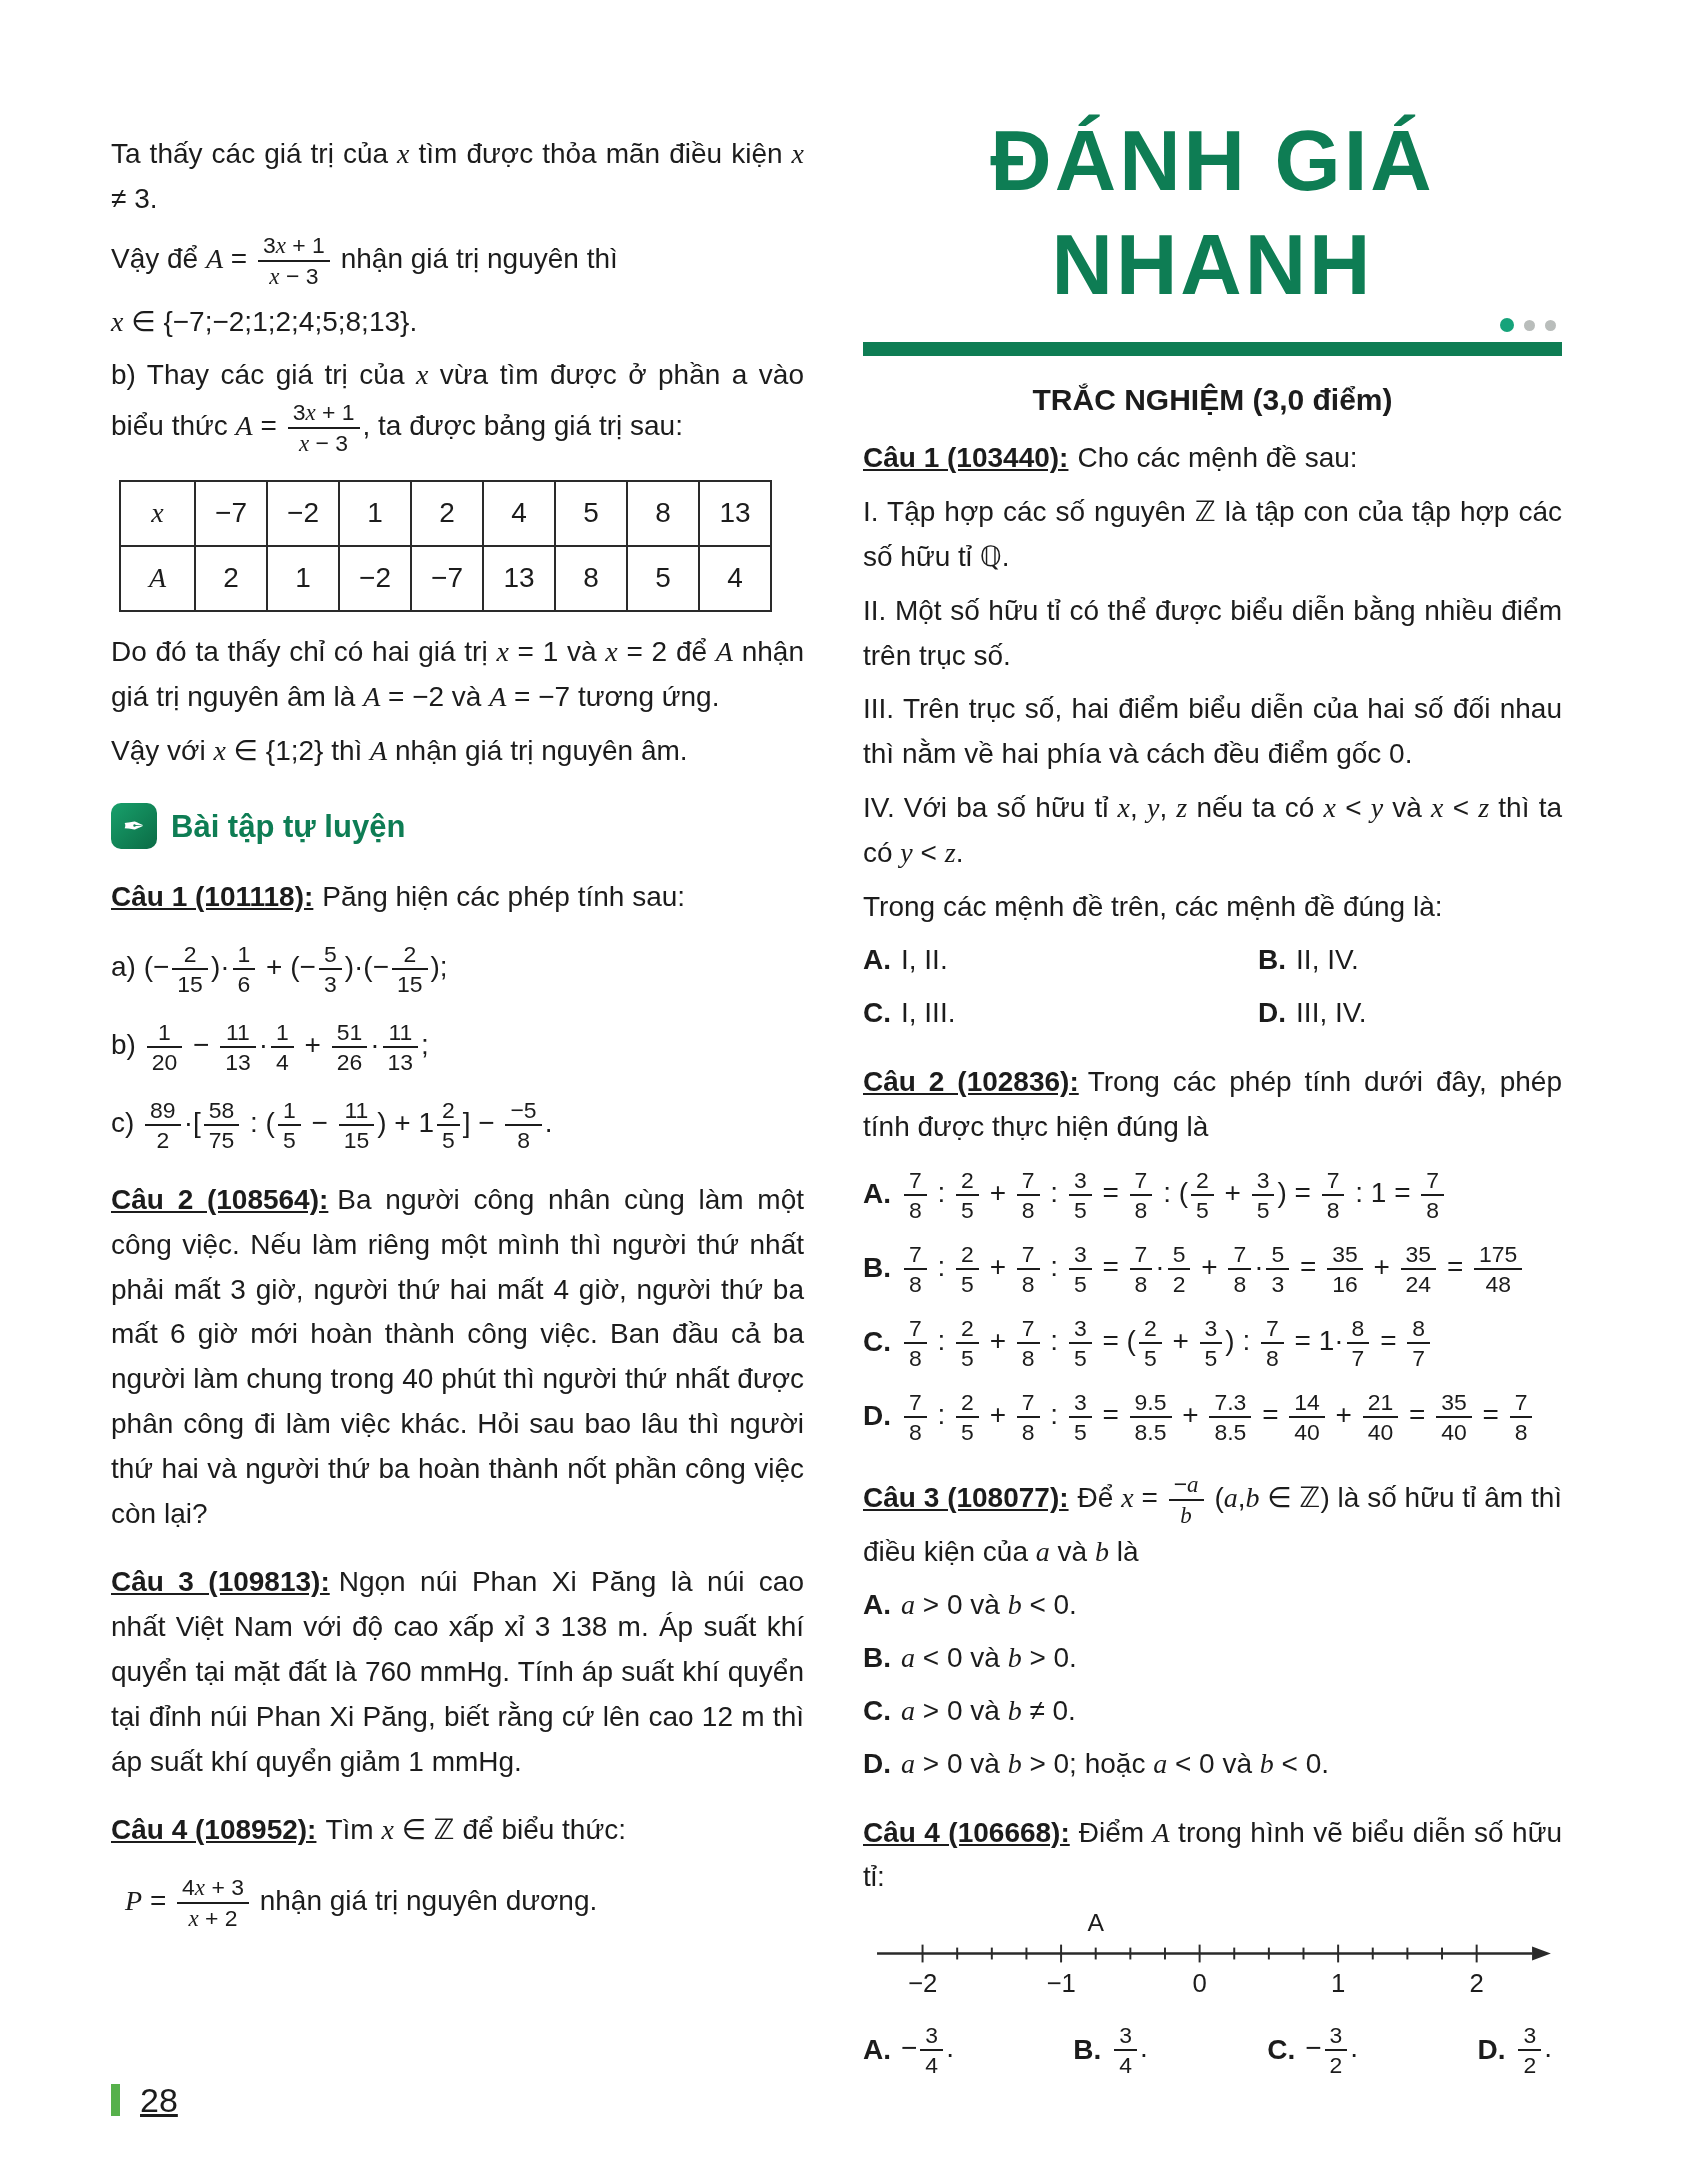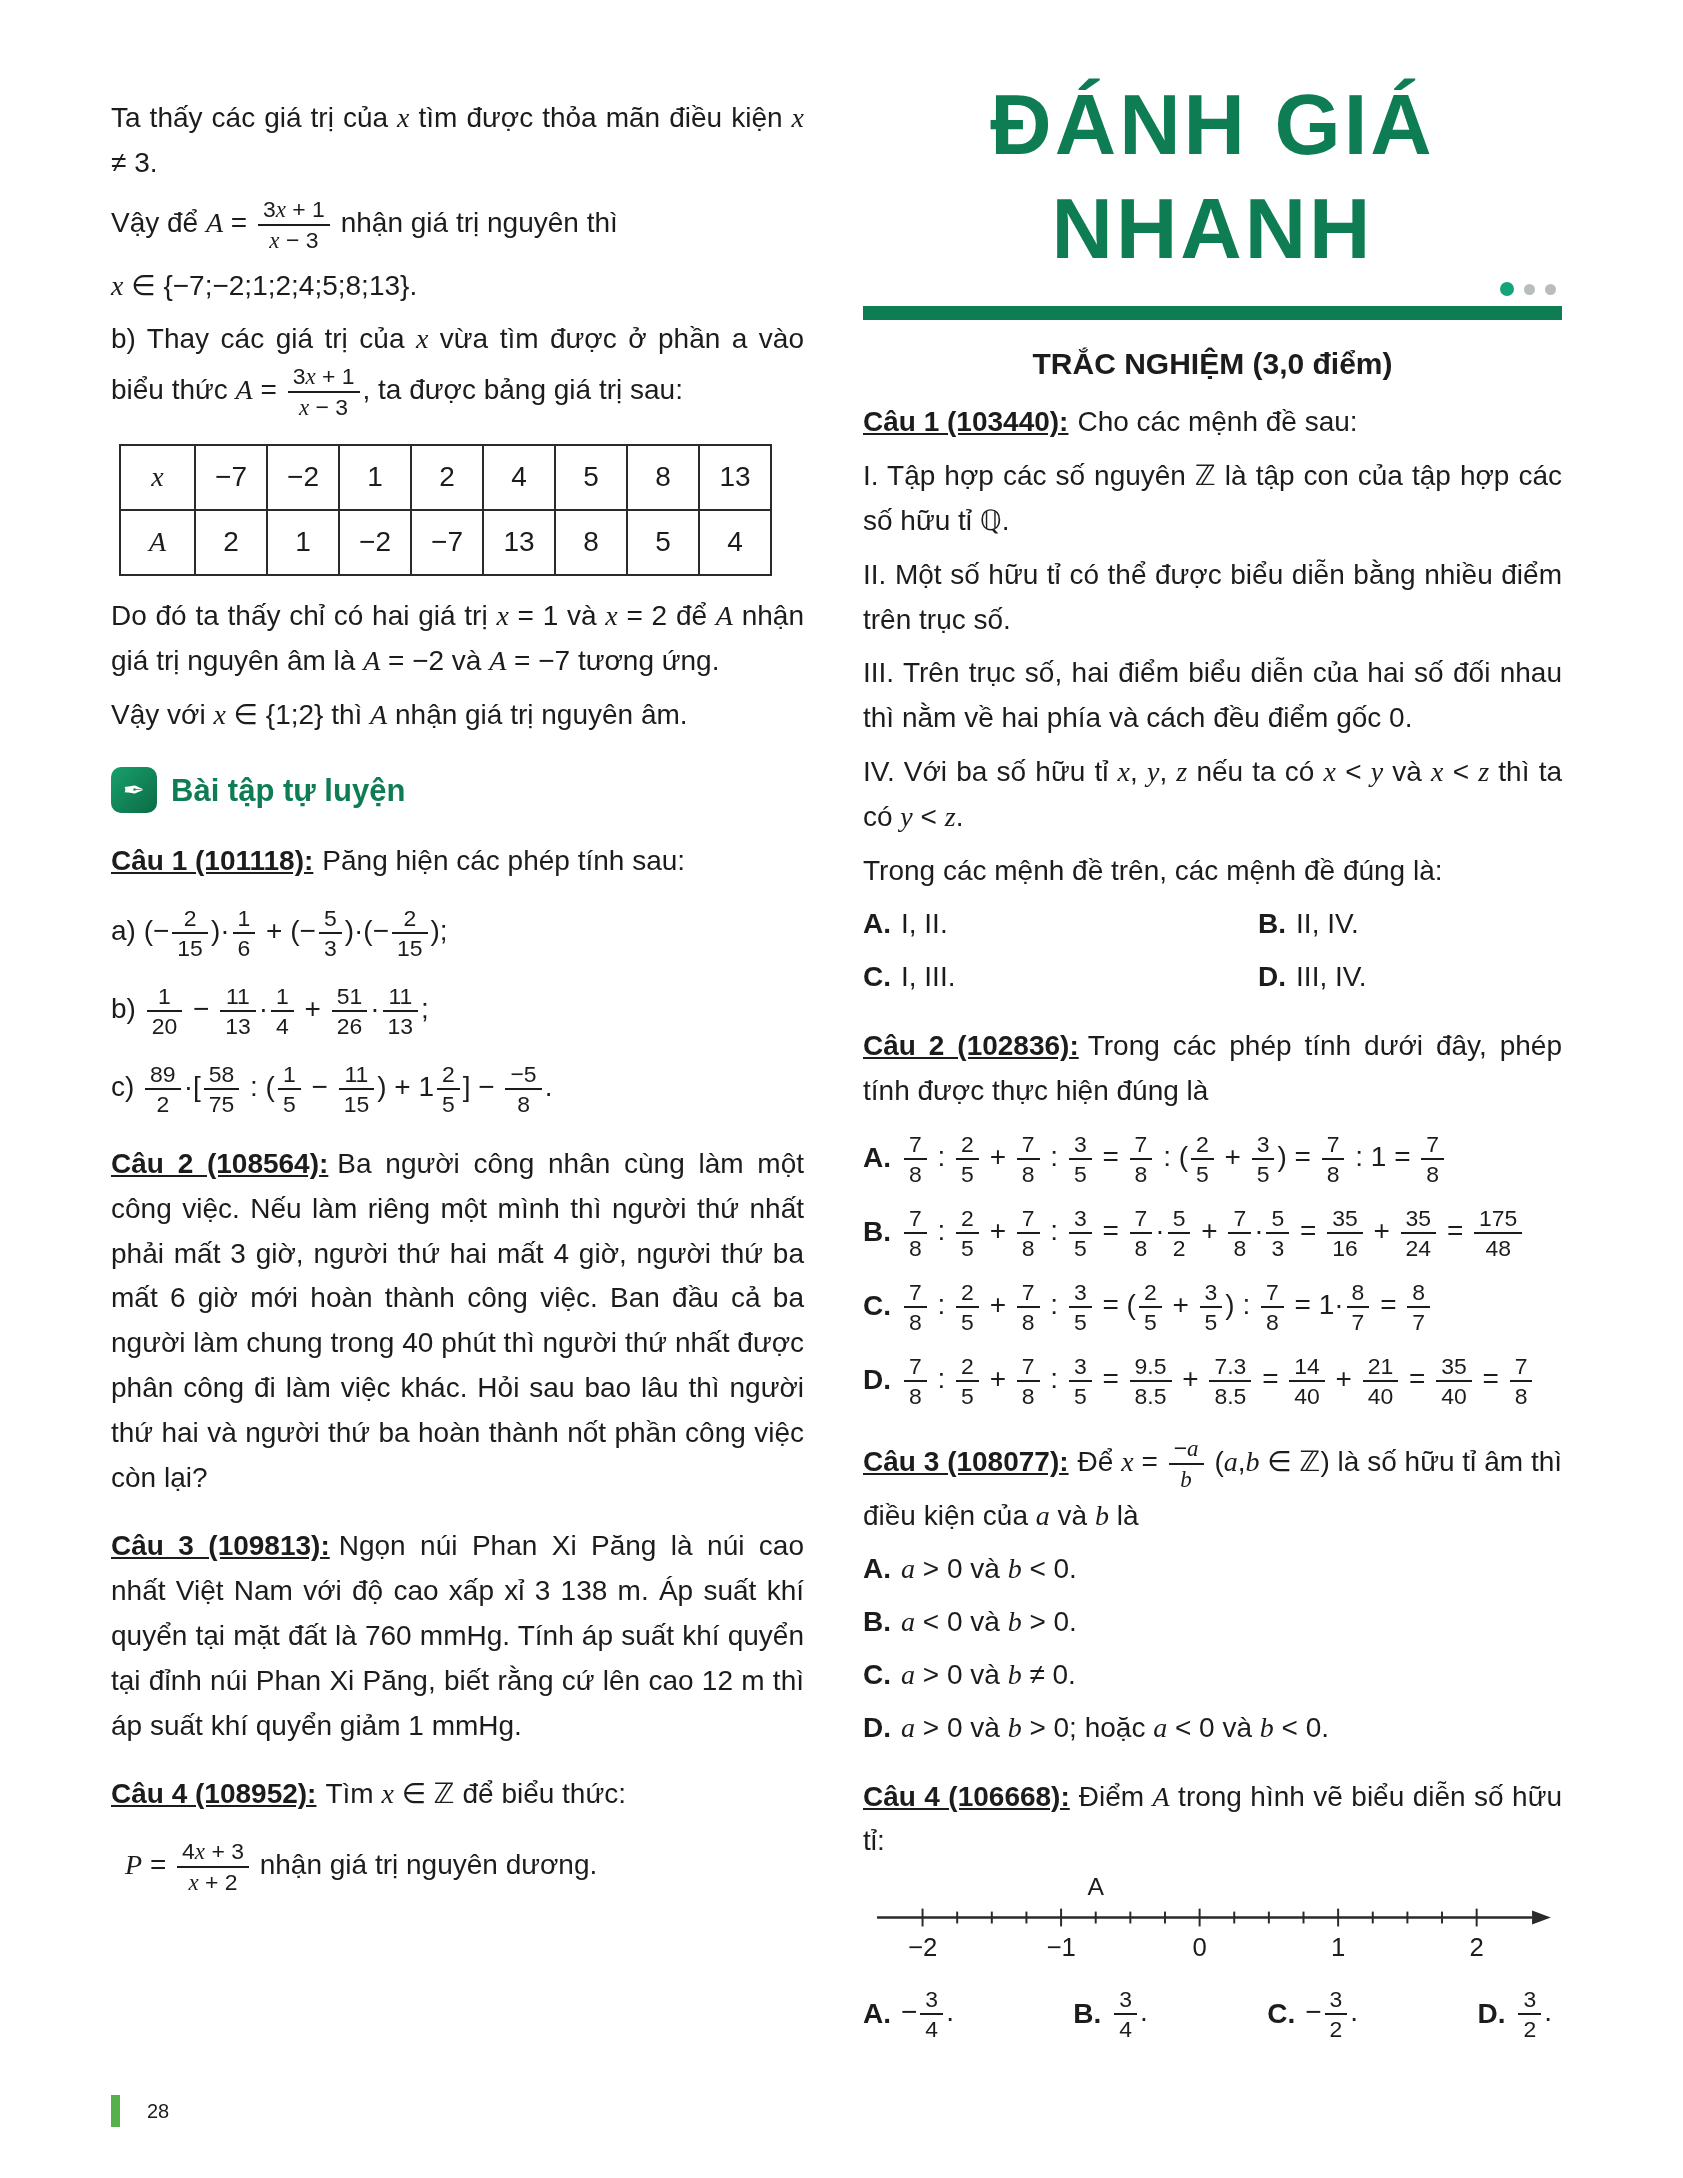--- a/index.html
+++ b/index.html
@@ -1,21 +1,21 @@
 <!DOCTYPE html>
 <html><head>
 <meta charset="utf-8">
 <style>
   html,body{margin:0;padding:0;background:#ffffff;}
   body{
     width:1683px;height:2178px;position:relative;
     font-family:"Liberation Sans","DejaVu Sans",sans-serif;
     color:#1c1c1c;font-size:28px;line-height:1.6;
   }
-  .page{display:grid;grid-template-columns:693px 699px;column-gap:59px;padding:87px 107px 0 111px;}
+  .page{display:grid;grid-template-columns:693px 699px;column-gap:59px;padding:87px 107px 0 111px;margin-top:36px;}
   .col{min-width:0;}
   p{margin:9px 0;text-align:justify;}
   b{font-weight:bold;}
   i{font-family:"Liberation Serif","DejaVu Serif",serif;font-style:italic;}
   .qlabel{margin-right:9px;white-space:nowrap;text-decoration:underline;}
   .qpara{margin-top:24px;}
   
   .frac{display:inline-flex;flex-direction:column;align-items:stretch;vertical-align:middle;
         text-align:center;margin:0 3px;font-size:0.82em;line-height:1.22;}
   .fnum{border-bottom:2px solid #1c1c1c;padding:0 5px;display:block;}
@@ -43,21 +43,21 @@
   .opt-grid{display:grid;grid-template-columns:1.3fr 1fr;row-gap:8px;margin:8px 0 4px 0;}
   .opt-item{display:flex;gap:10px;align-items:baseline;text-align:left;}
   .opt-line{display:flex;gap:10px;align-items:center;margin:16px 0;text-align:left;}
   .opt-line-sm{display:flex;gap:10px;align-items:baseline;margin:8px 0;text-align:left;}
   .opt-row4{display:flex;justify-content:space-between;margin:18px 10px 0 0;}
   .opt-row4 .opt-item{align-items:center;}
   
   .numline{margin:6px 0 2px 0;}
   .numline svg{display:block;}
   
-  .footer{position:absolute;left:111px;bottom:51px;display:flex;align-items:center;gap:27px;font-size:20px;}
+  .footer{position:absolute;left:111px;bottom:51px;display:flex;align-items:center;gap:20px;font-size:34px;text-decoration:underline;}
   .page-bar{width:9px;height:32px;background:#56b04b;display:inline-block;}
 </style>
 </head>
 <body>
 
 <div class="page">
 
   <div class="col">
     <p>Ta thấy các giá trị của <i>x</i> tìm được thỏa mãn điều kiện <i>x</i> ≠ 3.</p>
     <p>Vậy để <i>A</i> = <span class="frac">

